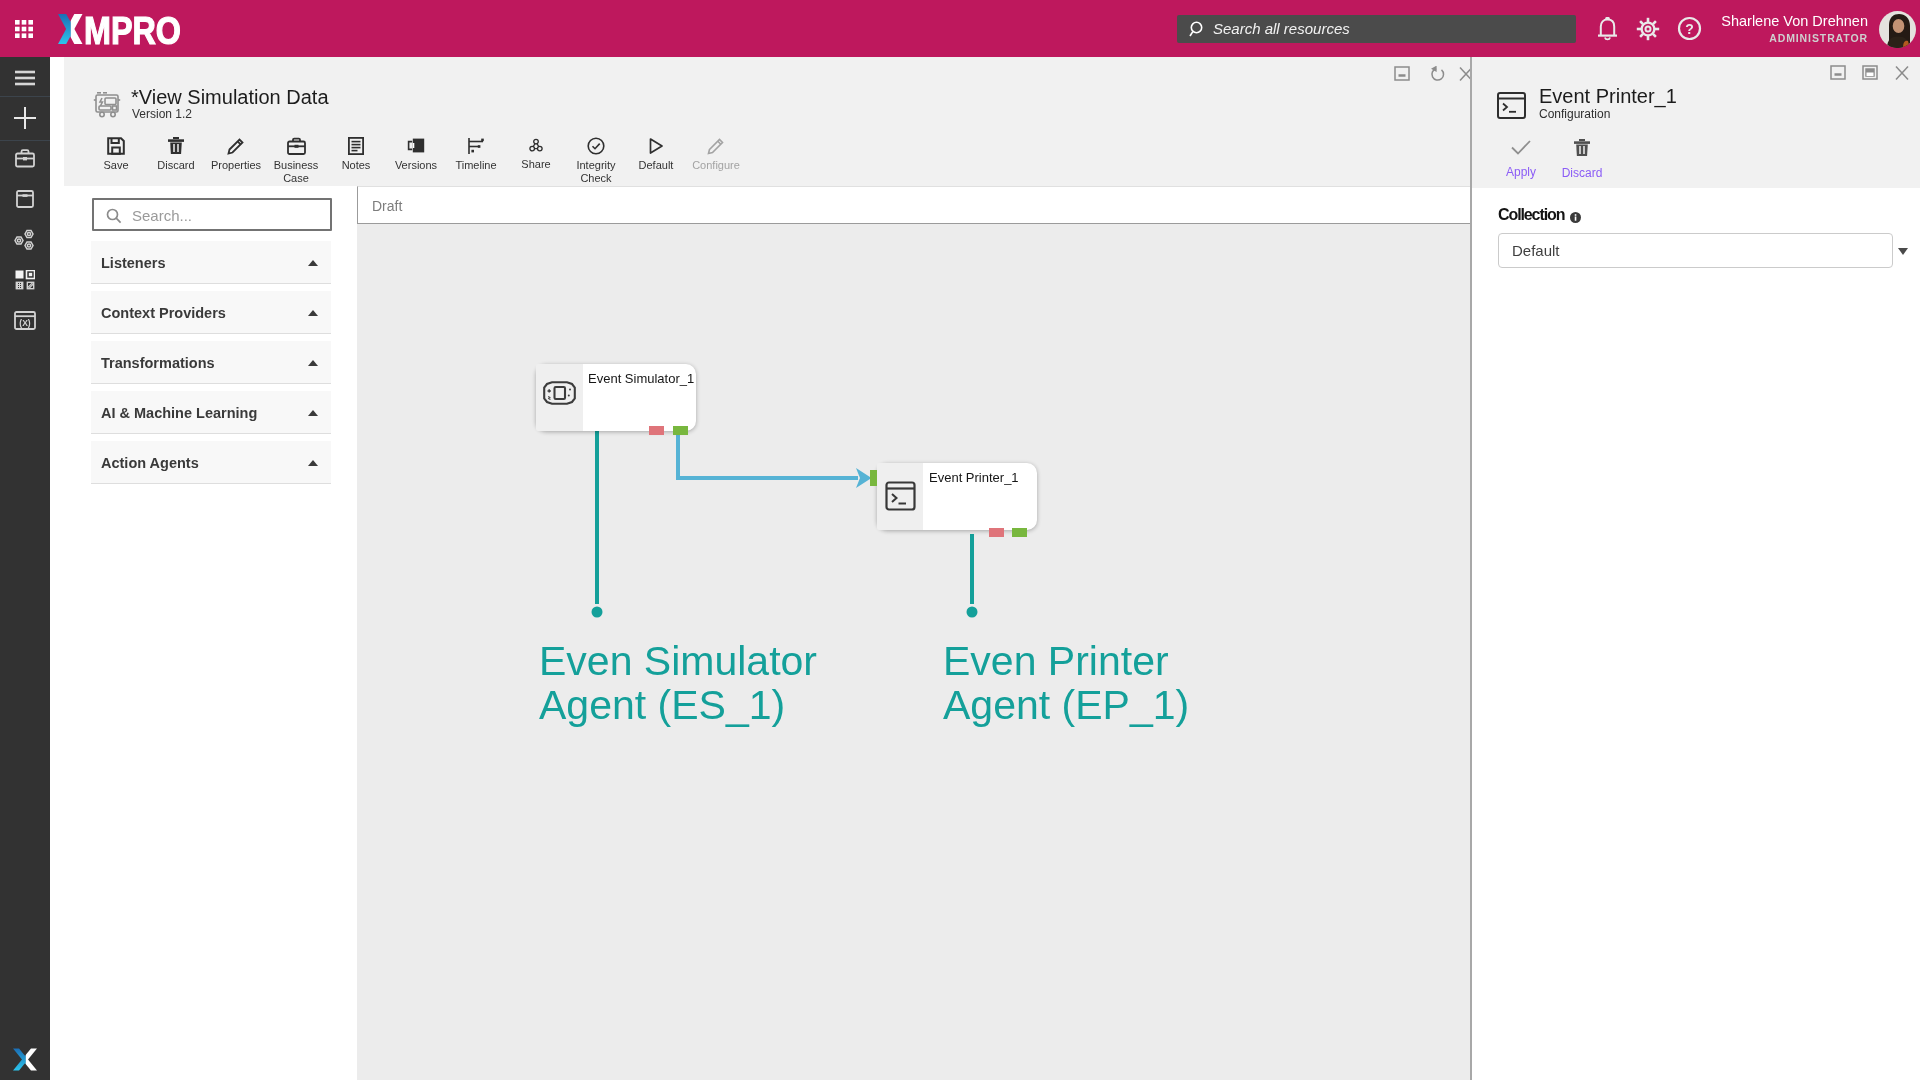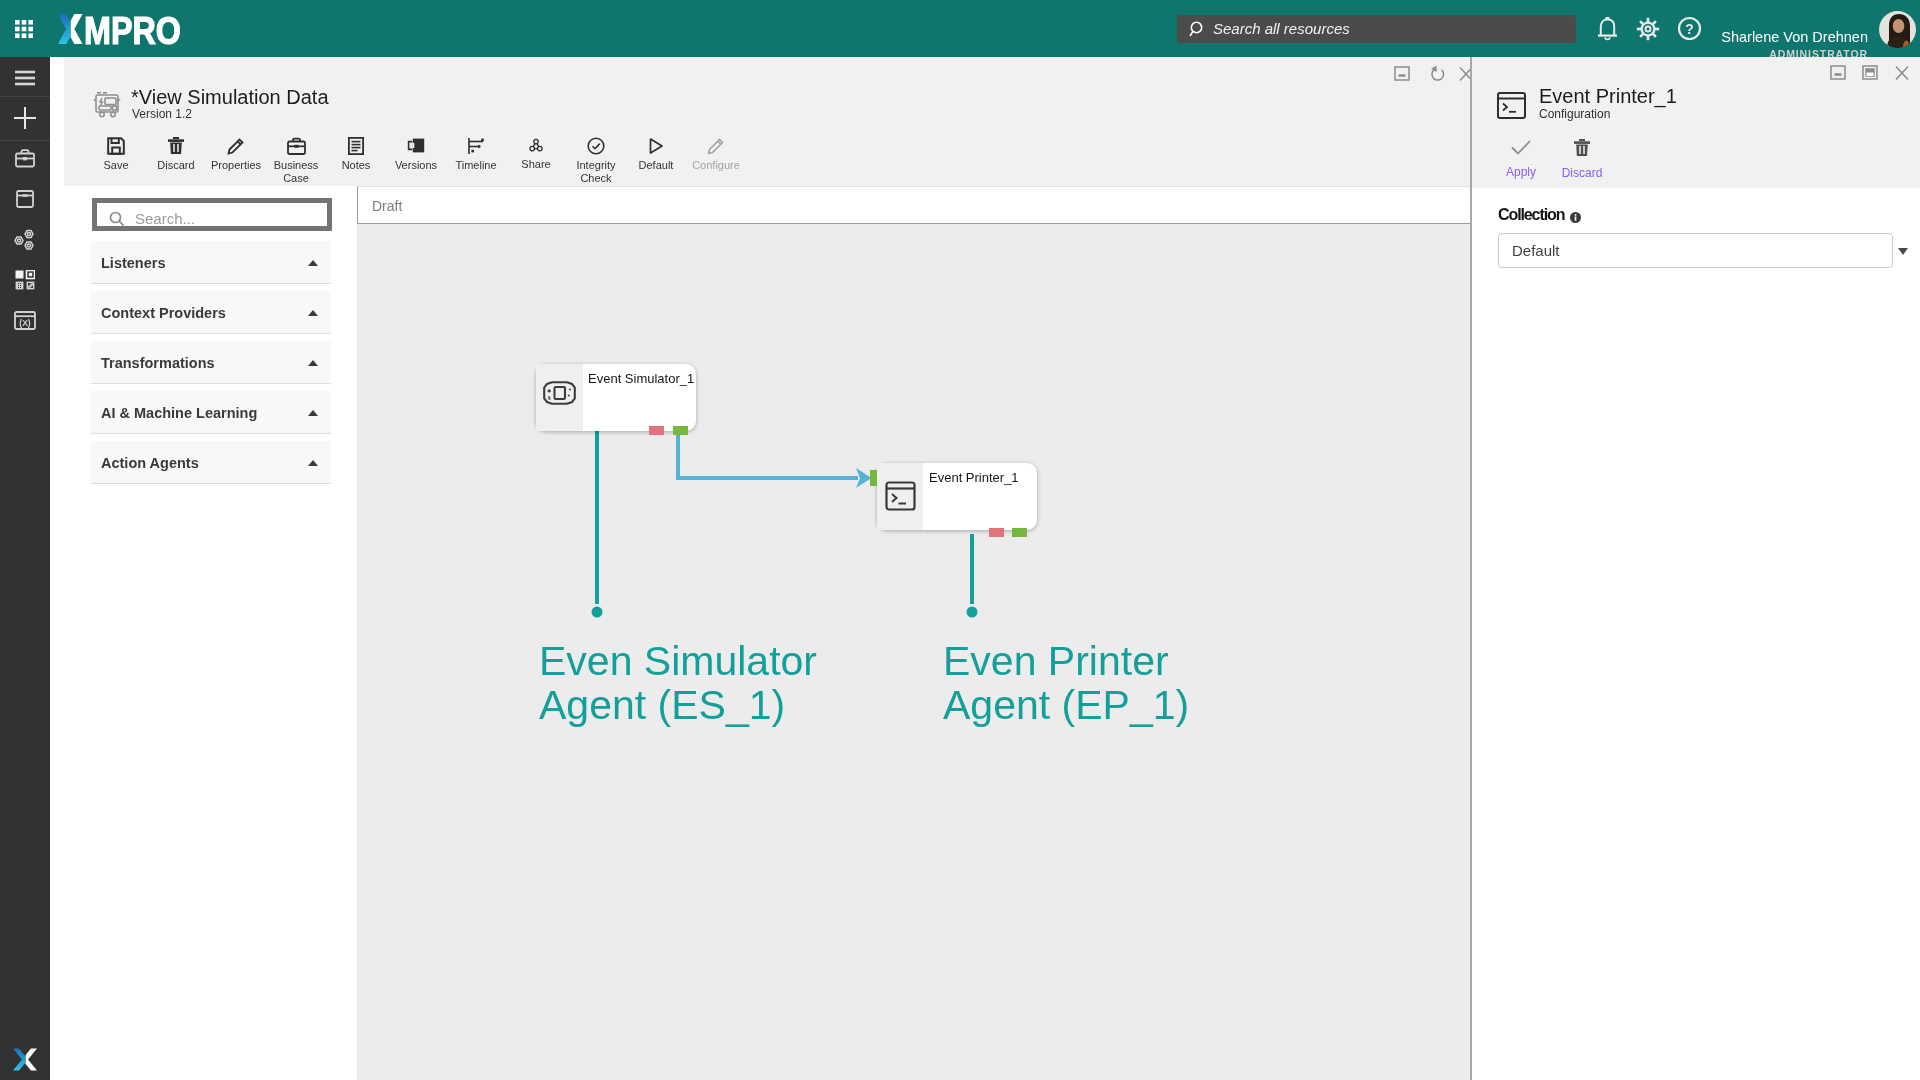--- a/index.html
+++ b/index.html
@@ -1,40 +1,40 @@
 <!DOCTYPE html>
 <html><head>
 <meta charset="utf-8">
 <style>
   * { margin:0; padding:0; box-sizing:border-box; }
   html,body { width:1920px; height:1080px; overflow:hidden; background:#fff;
     font-family:"Liberation Sans", sans-serif; }
   .abs { position:absolute; }
   
-  #topbar { position:absolute; left:0; top:0; width:1920px; height:57px; background:#0f766e; }
+  #topbar { position:absolute; left:0; top:0; width:1920px; height:57px; background:#be185d; }
   #sidebar { position:absolute; left:0; top:57px; width:50px; height:1023px; background:#323232; }
   #searchbox { position:absolute; left:1177px; top:15px; width:399px; height:28px;
     background:#4b4b4b; border-radius:2px; }
   #searchbox span { position:absolute; left:36px; top:5px; font-style:italic; font-size:15px; color:#f2f2f2; }
   #uname { position:absolute; right:52px; top:13px; text-align:right; color:#fff; }
-  #uname .n { font-size:14.5px;margin-top:16px; }
+  #uname .n { font-size:14.5px; }
   #uname .r { font-size:10.5px; font-weight:bold; color:#cfcfcf; margin-top:3px; letter-spacing:0.9px; }
   
   #win { position:absolute; left:64px; top:57px; width:1419px; height:1023px; background:#fff; }
   #winhead { position:absolute; left:0; top:0; width:1419px; height:129px; background:#f1f1f1; }
   #wtitle { position:absolute; left:67px; top:28.5px; font-size:20px; color:#1c1c1c; }
   #wver { position:absolute; left:68px; top:50px; font-size:12px; color:#333; }
   .titem { position:absolute; top:80px; width:72px; text-align:center; color:#333; }
   .titem svg { display:block; margin:0 auto; }
   .titem .lb { font-size:11px; line-height:13px; margin-top:4px; }
   .titem.dis { color:#a3a3a3; }
   
   #lpanel { position:absolute; left:0; top:129px; width:294px; height:894px; background:#fff; }
   #lsearch { position:absolute; left:28px; top:12px; width:240px; height:33px;
-     border:5px solid #737373; border-radius:1px; background:#fff; }
+     border:2px solid #737373; border-radius:1px; background:#fff; }
   #lsearch span { position:absolute; left:38px; top:7px; font-size:15px; color:#9a9a9a; }
   .acc { position:absolute; left:27px; width:240px; height:43px; background:#f8f8f8;
      border-bottom:1px solid #dedede; }
   .acc .t { position:absolute; left:10px; top:14px; font-size:14.5px; font-weight:bold; color:#3a3a3a; }
   .acc svg { position:absolute; right:13px; top:19px; }
   
   #tabbar { position:absolute; left:293px; top:129px; width:1126px; height:38px; background:#fff;
      border-left:1px solid #9b9b9b; border-bottom:1px solid #9b9b9b; border-top:1px solid #e0e0e0; }
   #tabbar span { position:absolute; left:14px; top:11px; font-size:14px; color:#7d7d7d; }
   #cnv { position:absolute; left:293px; top:167px; width:1126px; height:856px; background:#ececec; }

